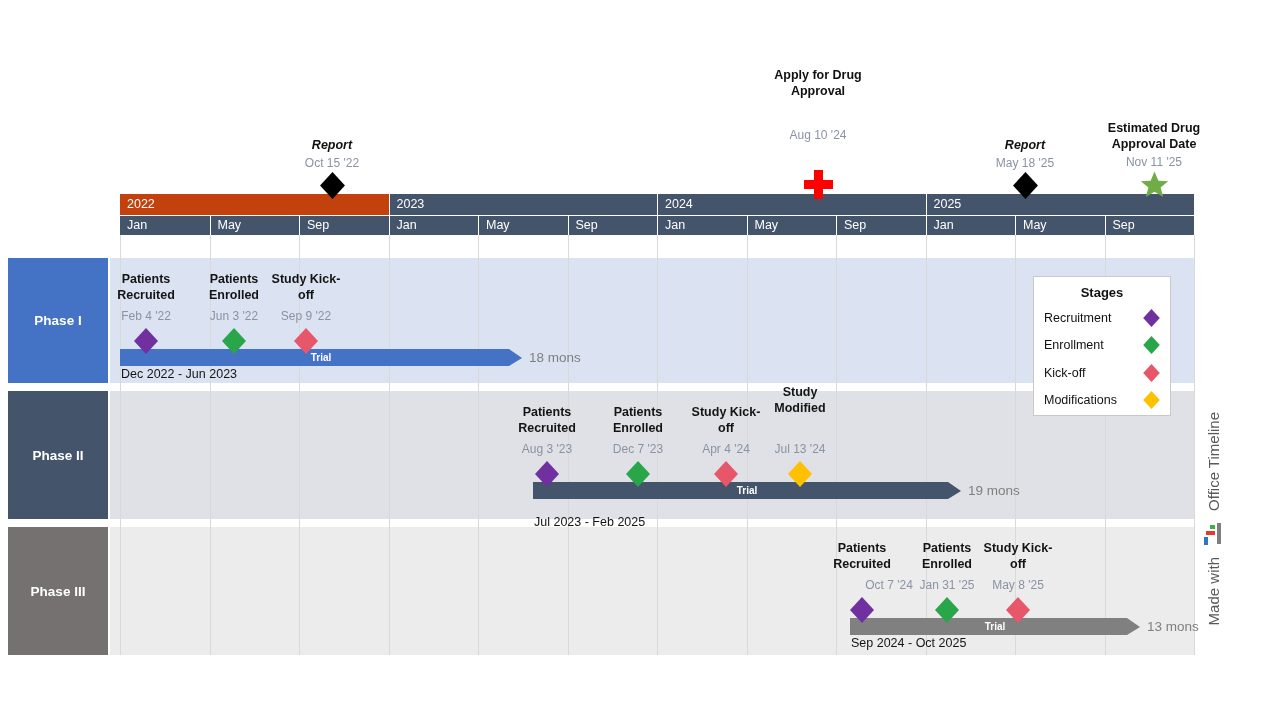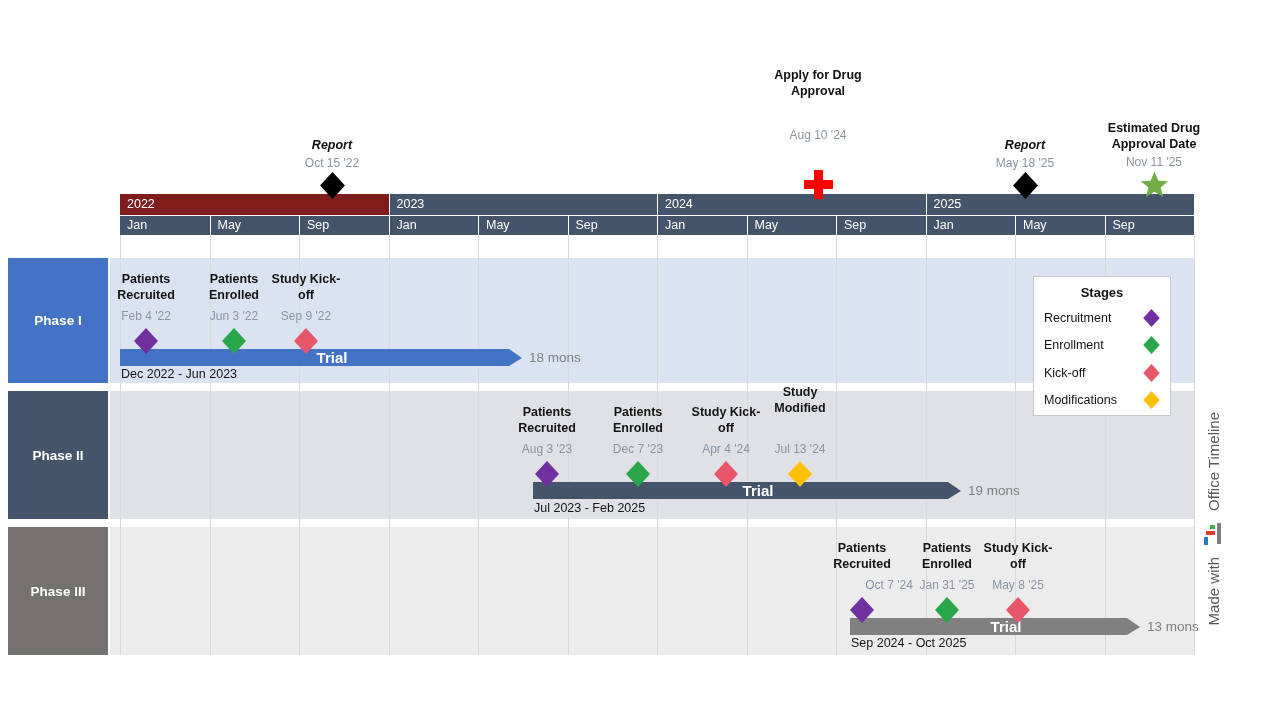--- a/index.html
+++ b/index.html
@@ -16,21 +16,21 @@
   .phase-label {
     position:absolute; display:flex; align-items:center; justify-content:center;
     color:#ffffff; font-weight:700; font-size:13.5px;
   }
   .row-bg { position:absolute; }
   .ms-title { position:absolute; text-align:center; font-weight:700; font-size:12.5px; line-height:16px; color:#141414; }
   .ms-date  { position:absolute; text-align:center; font-size:12px; color:#8a93a3; white-space:nowrap; }
   .ms-shape { position:absolute; }
   .bar-body { position:absolute; height:17px; }
   .bar-arrow { position:absolute; width:0; height:0; border-top:9px solid transparent; border-bottom:8px solid transparent; }
-  .bar-label { position:absolute; height:17px; line-height:17px; text-align:center; color:#ffffff; font-weight:700; font-size:15px;margin-left:11px; }
+  .bar-label { position:absolute; height:17px; line-height:17px; text-align:center; color:#ffffff; font-weight:700; font-size:10px; }
   .bar-duration { position:absolute; height:17px; line-height:17px; font-size:13.5px; color:#7f7f7f; white-space:nowrap; }
   .bar-range { position:absolute; font-size:12.5px; color:#141414; white-space:nowrap; }
   .top-ms { position:absolute; display:flex; flex-direction:column; justify-content:flex-end; align-items:center; width:140px; height:93px; top:110px; z-index:20; }
   .top-ms .t { font-weight:700; font-size:12.5px; line-height:16px; color:#111111; text-align:center; }
   .top-ms .t.italic { font-style:italic; }
   .top-ms .d { font-size:12px; color:#8a93a3; margin:3px 0 2px 0; }
   .legend {
     position:absolute; left:1033px; top:276px; width:138px; height:140px; box-sizing:border-box;
     background:#ffffff; border:1px solid #c9c9c9; z-index:30;
   }
@@ -66,21 +66,21 @@
       <div class="gridline" style="left: 567.5px; top: 235px; height: 420px;"></div>
       <div class="gridline" style="left: 657px; top: 235px; height: 420px;"></div>
       <div class="gridline" style="left: 746.5px; top: 235px; height: 420px;"></div>
       <div class="gridline" style="left: 836px; top: 235px; height: 420px;"></div>
       <div class="gridline" style="left: 925.5px; top: 235px; height: 420px;"></div>
       <div class="gridline" style="left: 1015px; top: 235px; height: 420px;"></div>
       <div class="gridline" style="left: 1104.5px; top: 235px; height: 420px;"></div>
       <div class="gridline" style="left: 1194px; top: 235px; height: 420px;"></div>
     </div>
   <div class="layer">
-      <div class="year-cell" style="left: 120px; top: 194px; width: 268.5px; height: 21px; line-height: 21px; background: #7f1d1d;">2022</div>
+      <div class="year-cell" style="left: 120px; top: 194px; width: 268.5px; height: 21px; line-height: 21px; background: #c2410c;">2022</div>
       <div class="year-cell" style="left: 388.5px; top: 194px; width: 268.5px; height: 21px; line-height: 21px; background: rgb(68, 84, 106); border-left: 1px solid rgb(255, 255, 255);">2023</div>
       <div class="year-cell" style="left: 657px; top: 194px; width: 268.5px; height: 21px; line-height: 21px; background: rgb(68, 84, 106); border-left: 1px solid rgb(255, 255, 255);">2024</div>
       <div class="year-cell" style="left: 925.5px; top: 194px; width: 268.5px; height: 21px; line-height: 21px; background: rgb(68, 84, 106); border-left: 1px solid rgb(255, 255, 255);">2025</div>
       <div class="month-cell" style="left: 120px; top: 216px; width: 89.5px; height: 19px; line-height: 19px; background: rgb(68, 84, 106);">Jan</div>
       <div class="month-cell" style="left: 209.5px; top: 216px; width: 89.5px; height: 19px; line-height: 19px; background: rgb(68, 84, 106); border-left: 1px solid rgb(255, 255, 255);">May</div>
       <div class="month-cell" style="left: 299px; top: 216px; width: 89.5px; height: 19px; line-height: 19px; background: rgb(68, 84, 106); border-left: 1px solid rgb(255, 255, 255);">Sep</div>
       <div class="month-cell" style="left: 388.5px; top: 216px; width: 89.5px; height: 19px; line-height: 19px; background: rgb(68, 84, 106); border-left: 1px solid rgb(255, 255, 255);">Jan</div>
       <div class="month-cell" style="left: 478px; top: 216px; width: 89.5px; height: 19px; line-height: 19px; background: rgb(68, 84, 106); border-left: 1px solid rgb(255, 255, 255);">May</div>
       <div class="month-cell" style="left: 567.5px; top: 216px; width: 89.5px; height: 19px; line-height: 19px; background: rgb(68, 84, 106); border-left: 1px solid rgb(255, 255, 255);">Sep</div>
       <div class="month-cell" style="left: 657px; top: 216px; width: 89.5px; height: 19px; line-height: 19px; background: rgb(68, 84, 106); border-left: 1px solid rgb(255, 255, 255);">Jan</div>
@@ -108,21 +108,21 @@
         </svg></div>
       <div class="ms-title" style="left: 270px; top: 271px; width: 72px;">Study Kick-off</div>
       <div class="ms-date" style="left: 251px; top: 309px; width: 110px;">Sep 9 '22</div>
       <div class="ms-shape" style="left: 294px; top: 328px;"><svg width="24" height="26" viewBox="0 0 24 26">
           <polygon points="12,0 24,13 12,26 0,13" fill="#E8566A"></polygon>
         </svg></div>
       <div class="bar-body" style="left: 533px; top: 482px; width: 415px; background: rgb(68, 84, 106);"></div>
       <div class="bar-arrow" style="left: 948px; top: 482px; border-left: 13px solid rgb(68, 84, 106);"></div>
       <div class="bar-label" style="left: 533px; top: 482px; width: 428px;">Trial</div>
       <div class="bar-duration" style="left: 968px; top: 482px;">19 mons</div>
-      <div class="bar-range" style="left: 534px; top: 501px;">Jul 2023 - Feb 2025</div>
+      <div class="bar-range" style="left: 534px; top: 515px;">Jul 2023 - Feb 2025</div>
       <div class="ms-title" style="left: 511px; top: 404px; width: 72px;">Patients Recruited</div>
       <div class="ms-date" style="left: 492px; top: 442px; width: 110px;">Aug 3 '23</div>
       <div class="ms-shape" style="left: 535px; top: 461px;"><svg width="24" height="26" viewBox="0 0 24 26">
           <polygon points="12,0 24,13 12,26 0,13" fill="#7030A0"></polygon>
         </svg></div>
       <div class="ms-title" style="left: 602px; top: 404px; width: 72px;">Patients Enrolled</div>
       <div class="ms-date" style="left: 583px; top: 442px; width: 110px;">Dec 7 '23</div>
       <div class="ms-shape" style="left: 626px; top: 461px;"><svg width="24" height="26" viewBox="0 0 24 26">
           <polygon points="12,0 24,13 12,26 0,13" fill="#2AA64A"></polygon>
         </svg></div>

